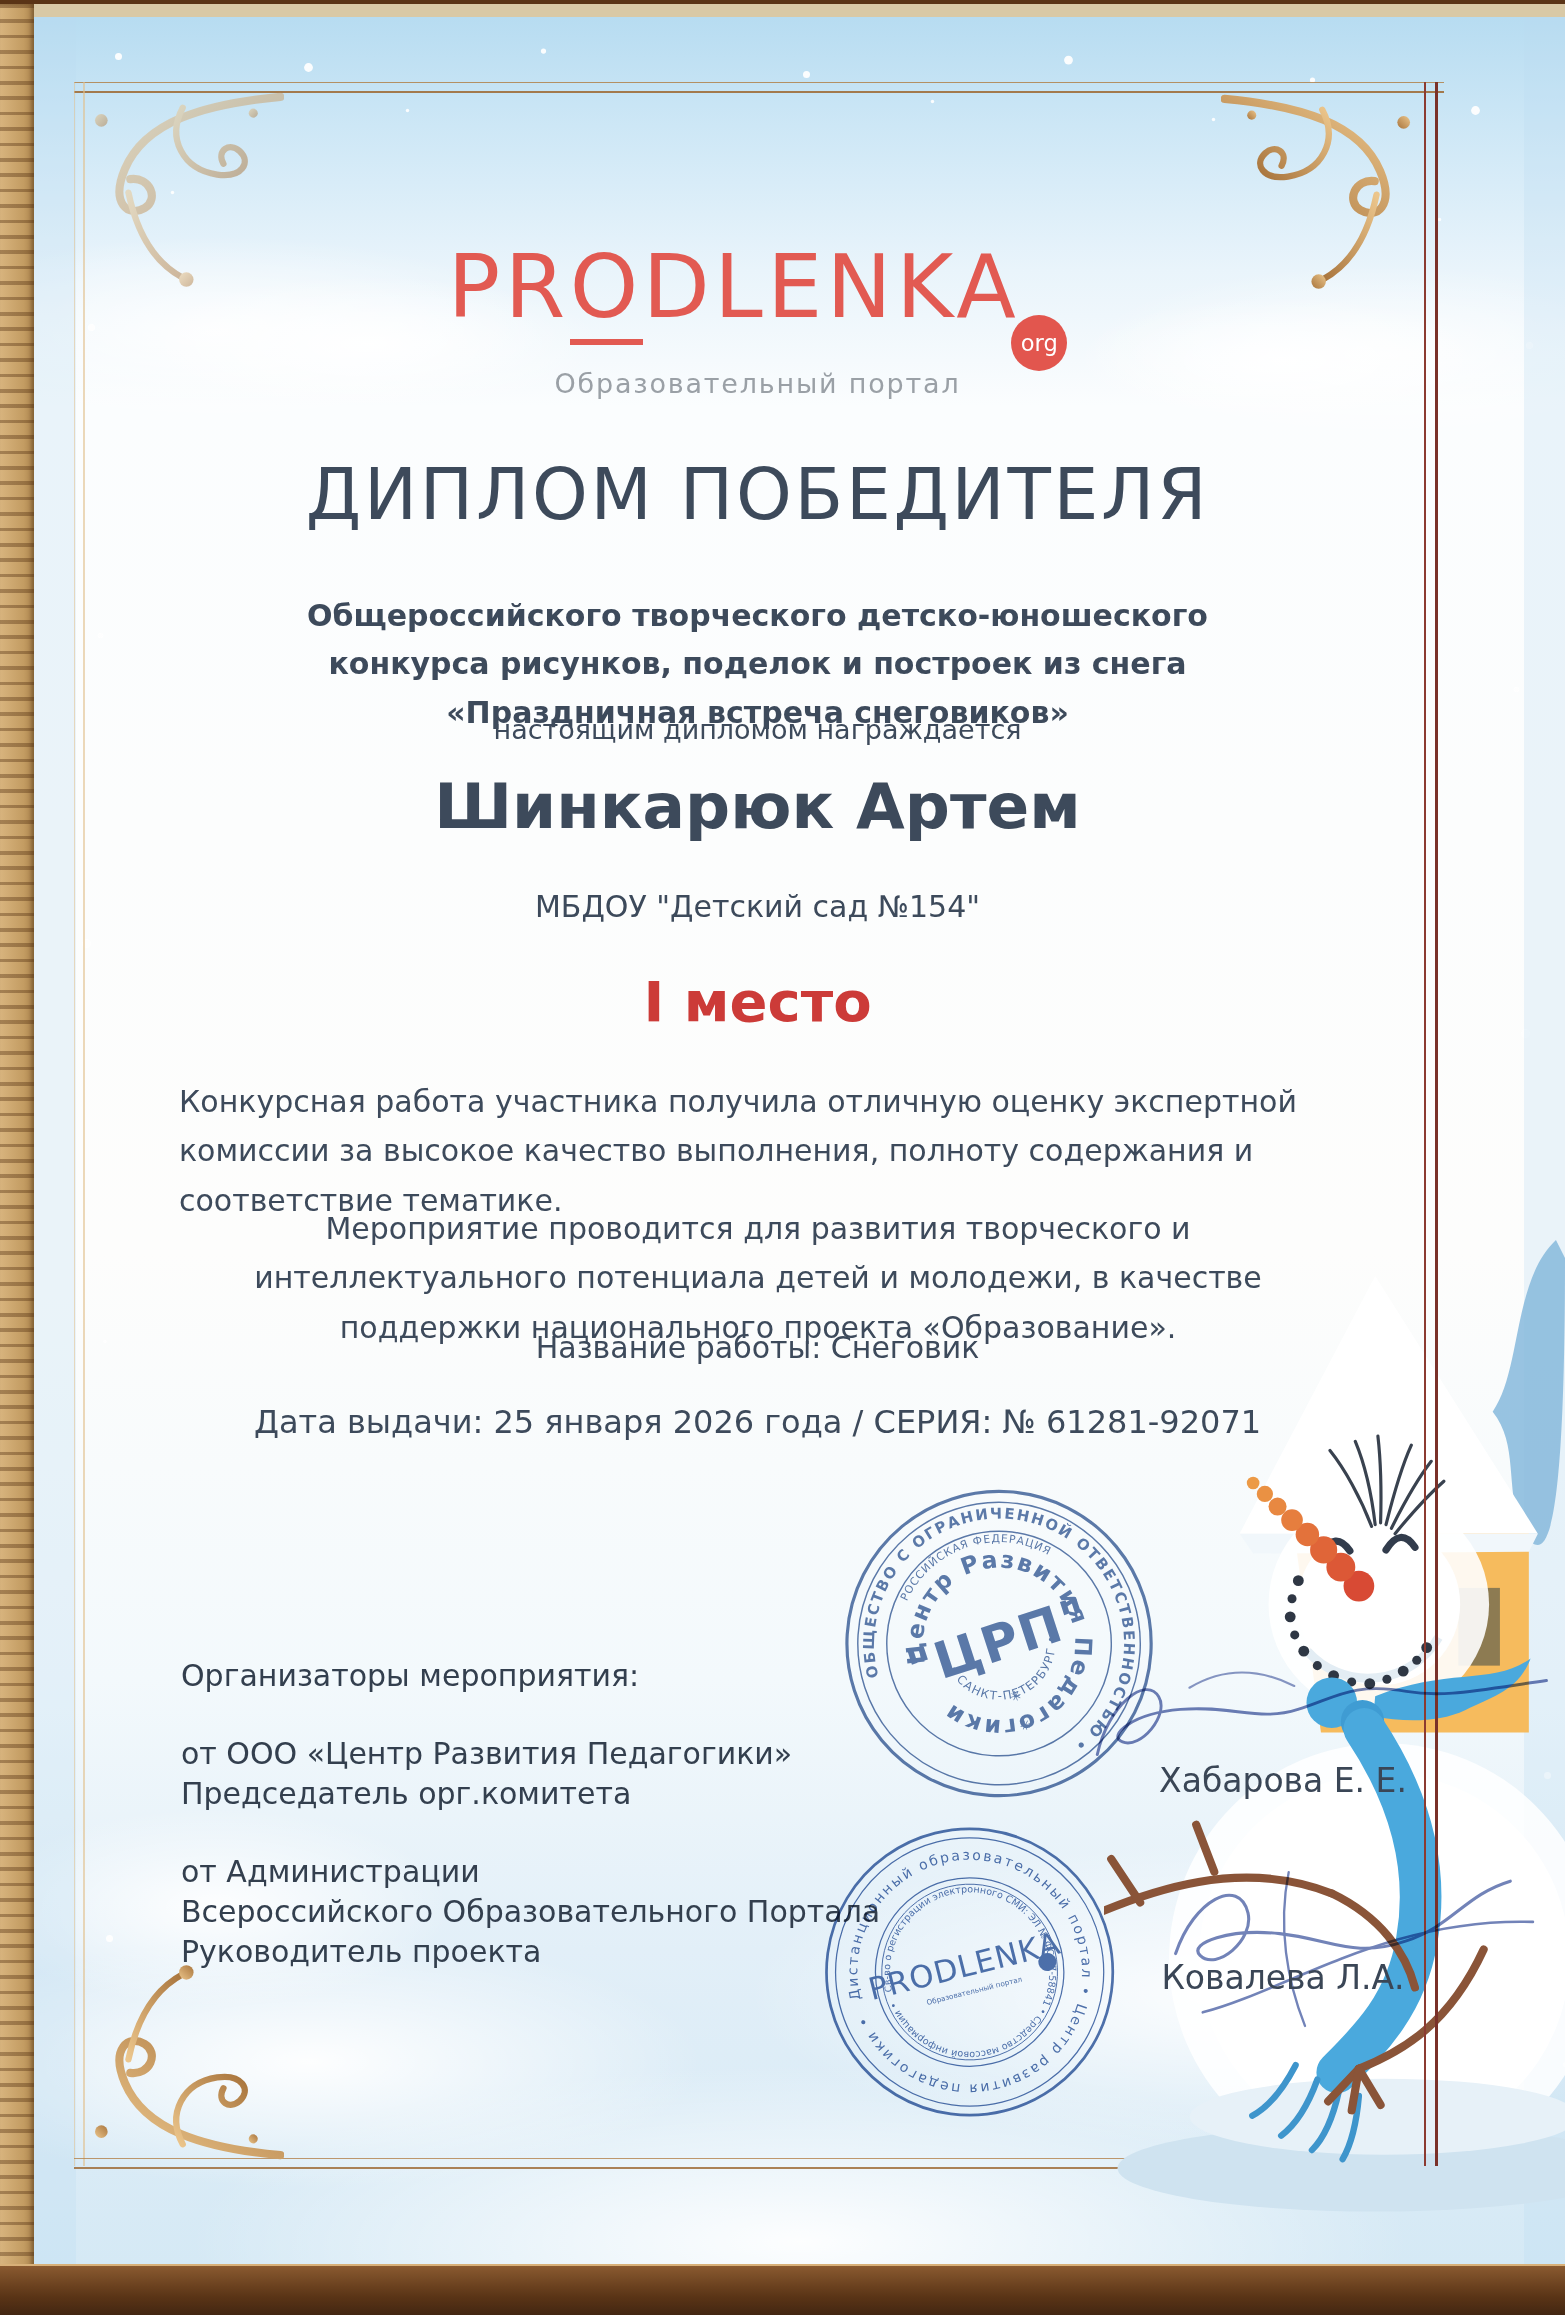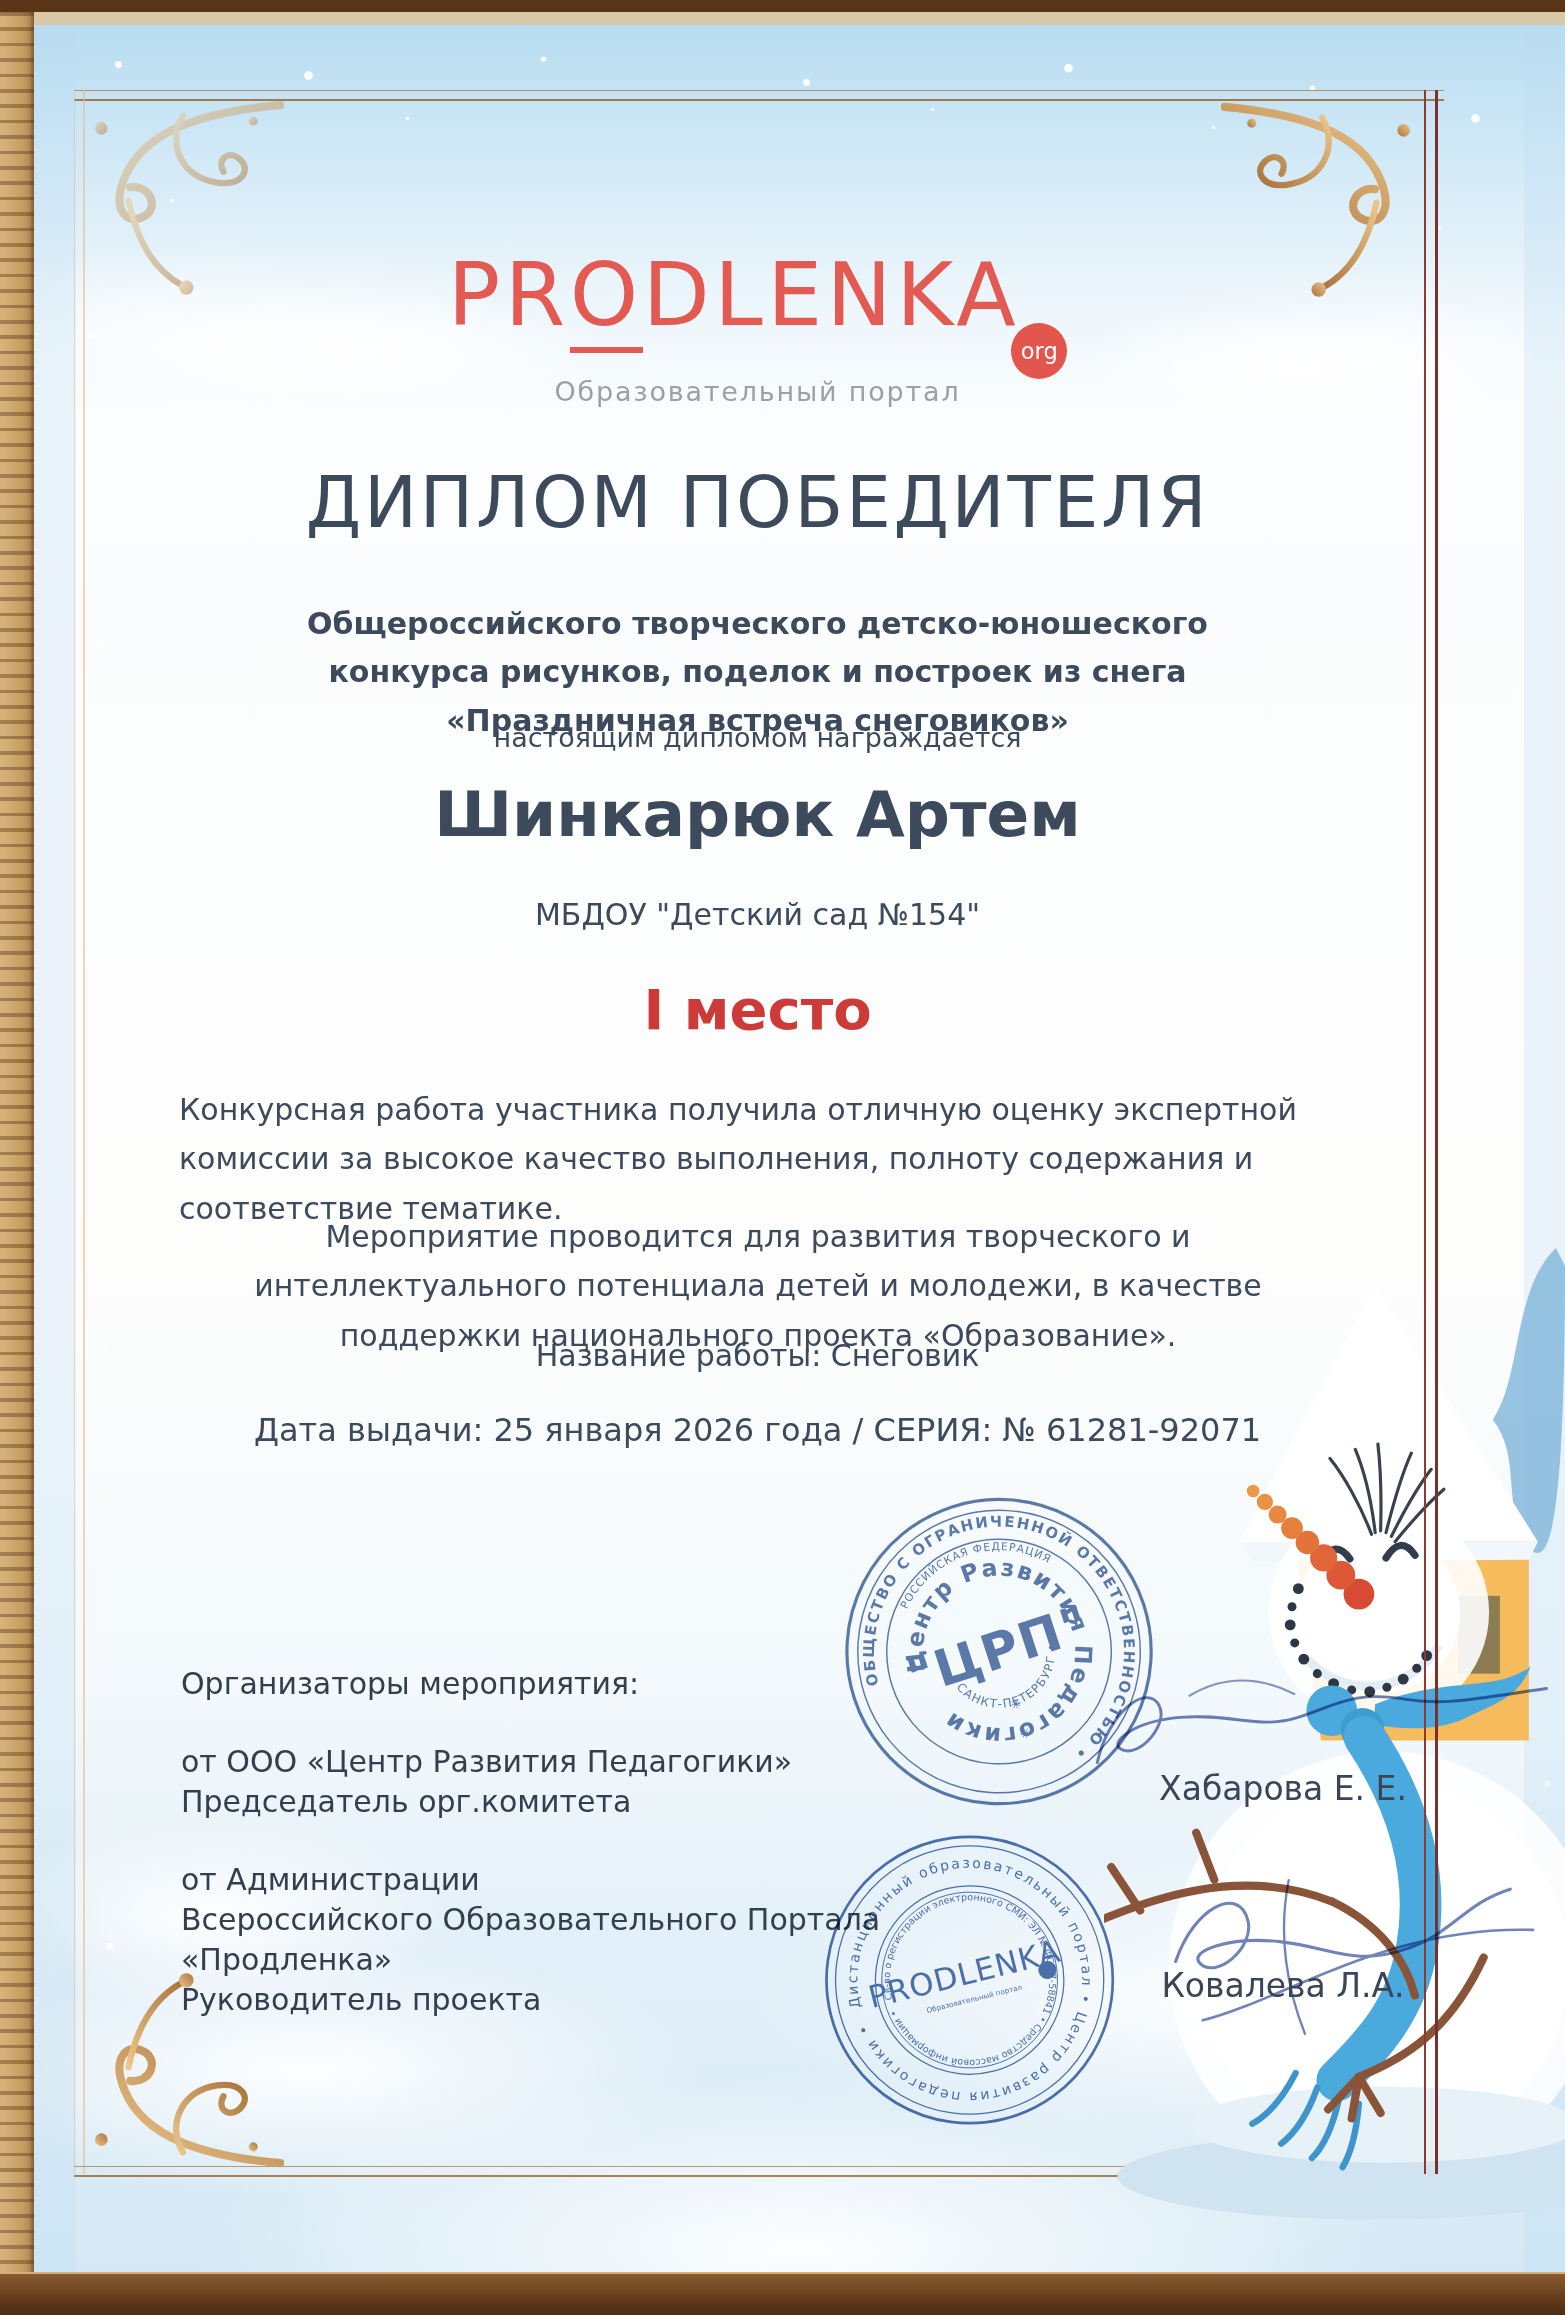--- a/index.html
+++ b/index.html
@@ -1,18 +1,18 @@
 <!DOCTYPE html>
 <html style="font-size:14.5px"><head>
 <meta charset="utf-8">
 <style>
   html,body{margin:0;padding:0;width:1566px;height:2316px;overflow:hidden;
     font-family:"DejaVu Sans",sans-serif;background:#5a3416;}
   .abs{position:absolute;}
-  #photo{position:absolute;left:0;top:12px;width:1566px;height:1664px;}
+  #photo{position:absolute;left:0;top:4px;width:1566px;height:1664px;}
 
   
   #wood-left{left:0;top:0;width:34px;height:2316px;z-index:40;
     background:linear-gradient(90deg,#d8b47e,#c39c62 70%,#a9824c);
     box-shadow:inset -2.7px 0 3.6px rgba(60,35,10,.35);}
   #wood-left:after{content:"";position:absolute;inset:0;
     background:repeating-linear-gradient(180deg,rgba(80,45,15,.38) 0 3.6px,transparent 3.6px 15.4px);}
   #wood-bottom{left:0;top:2260px;width:1566px;height:56px;z-index:41;
     border-top:2.7px solid #d8b078;
     background:linear-gradient(180deg,#8a5a30,#5a3416 55%,#3a2110);}
@@ -156,21 +156,20 @@
     <div id="issue" class="abs content-text ctr">Дата выдачи: 25 января 2026 года / СЕРИЯ: № 61281-92071</div>
 
     <div id="organizers-heading" class="abs orgtxt">Организаторы мероприятия:</div>
     <div id="org1" class="abs orgtxt">
       <div>от ООО «Центр Развития Педагогики»</div>
       <div>Председатель орг.комитета</div>
     </div>
     <div id="org2" class="abs orgtxt">
       <div>от Администрации</div>
       <div>Всероссийского Образовательного Портала</div>
-      <div>«Продленка»</div>
       <div>Руководитель проекта</div>
     </div>
     <div id="signer1" class="abs signer">Хабарова Е. Е.</div>
     <div id="signer2" class="abs signer">Ковалева Л.А.</div>
 
     <div id="stamp-crp" class="abs stamp">
       <svg width="335" height="335" viewBox="-185 -185 370 370" fill="none" opacity="0.88">
         <defs>
           <path id="c-out" d="M -138,0 A 138,138 0 1 1 138,0 A 138,138 0 1 1 -138,0"></path>
           <path id="c-fed" d="M -112,0 A 112,112 0 0 1 112,0"></path>

